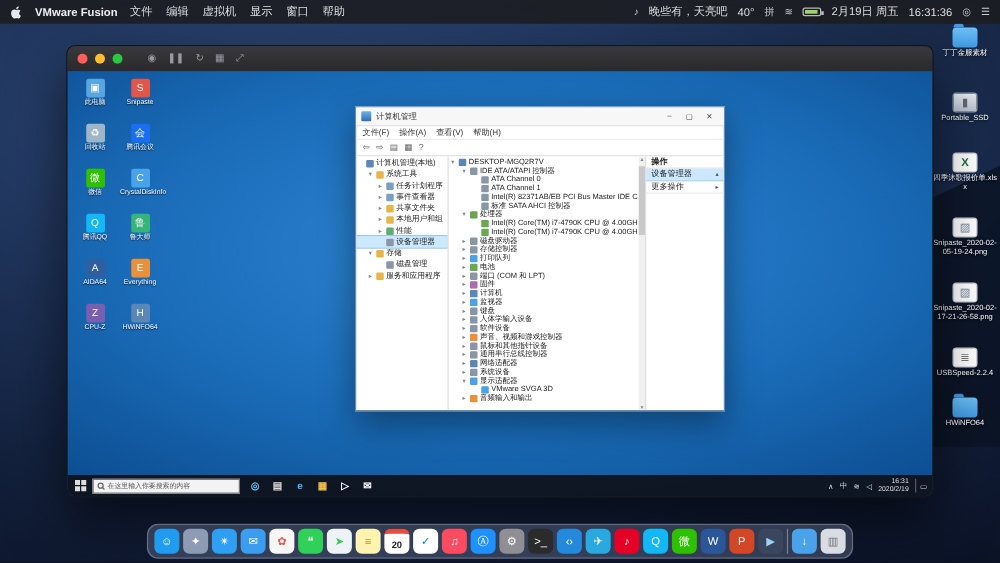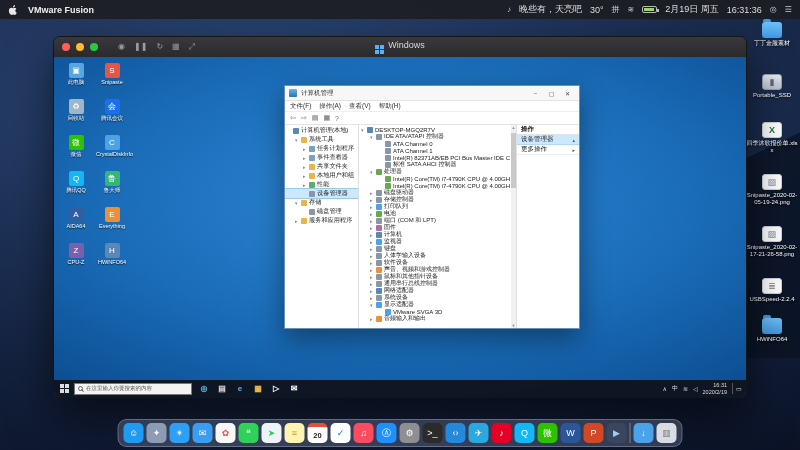--- a/index.html
+++ b/index.html
@@ -129,24 +129,33 @@
 
 <div id="mac-desktop">
   <div id="island"></div>
 </div>
 
 <div id="menubar">
   <svg class="apple" viewBox="0 0 12 14">
     <path d="M8.4 1.2c-.7.1-1.5.6-1.9 1.2-.4.5-.7 1.3-.6 2 .8 0 1.6-.4 2-1 .5-.5.8-1.3.5-2.2zM8.6 4.7c-1.1 0-2 .6-2.5.6S4.8 4.7 3.9 4.7C2.6 4.8 1.4 5.6 1 6.9c-.8 2.3.3 5.2 1.7 6.1.5.5 1 .9 1.7.9s.9-.4 1.8-.4 1.1.4 1.8.4 1.2-.5 1.7-1c.5-.6.8-1.2 1-1.9-1.2-.5-1.7-1.5-1.7-2.6 0-1 .5-1.8 1.3-2.3-.5-.8-1.4-1.3-2.7-1.4z" fill="#e8e8ea"></path>
   </svg>
   <span class="appname">VMware Fusion</span>
+  <div class="menus">
+
+  <span class="menu-item">文件</span>
+      <span class="menu-item">编辑</span>
+      <span class="menu-item">虚拟机</span>
+      <span class="menu-item">显示</span>
+      <span class="menu-item">窗口</span>
+      <span class="menu-item">帮助</span>
+    </div>
   <div id="menubar-right">
     <span class="mb-ico">♪</span>
     <span>晚些有，天亮吧</span>
-    <span>30°</span>
+    <span>40°</span>
     <span class="mb-ico">拼</span>
     <span class="mb-ico">≋</span>
     <span class="battery"></span>
     <span>2月19日 周五</span>
     <span>16:31:36</span>
     <span class="mb-ico">◎</span>
     <span class="mb-ico">☰</span>
   </div>
 </div>
 
@@ -194,28 +203,20 @@
     <span class="tl yellow"></span>
     <span class="tl green"></span>
     <div id="vmw-tools">
 
     <span class="vmw-tool">◉</span>
         <span class="vmw-tool">❚❚</span>
         <span class="vmw-tool">↻</span>
         <span class="vmw-tool">▦</span>
         <span class="vmw-tool">⤢</span>
       </div>
-    <div id="vmw-title">
-      <span class="winlogo">
-          <i></i>
-          <i></i>
-          <i></i>
-          <i></i>
-        </span><span>Windows</span>
-    </div>
   </div>
 
   <div id="win-desktop">
 
     <div id="win-icons">
 
         <div class="win-icon">
           <div class="ic" style="--c: #58a6e0;">▣</div>
           <div class="lbl">此电脑</div>
         </div>

